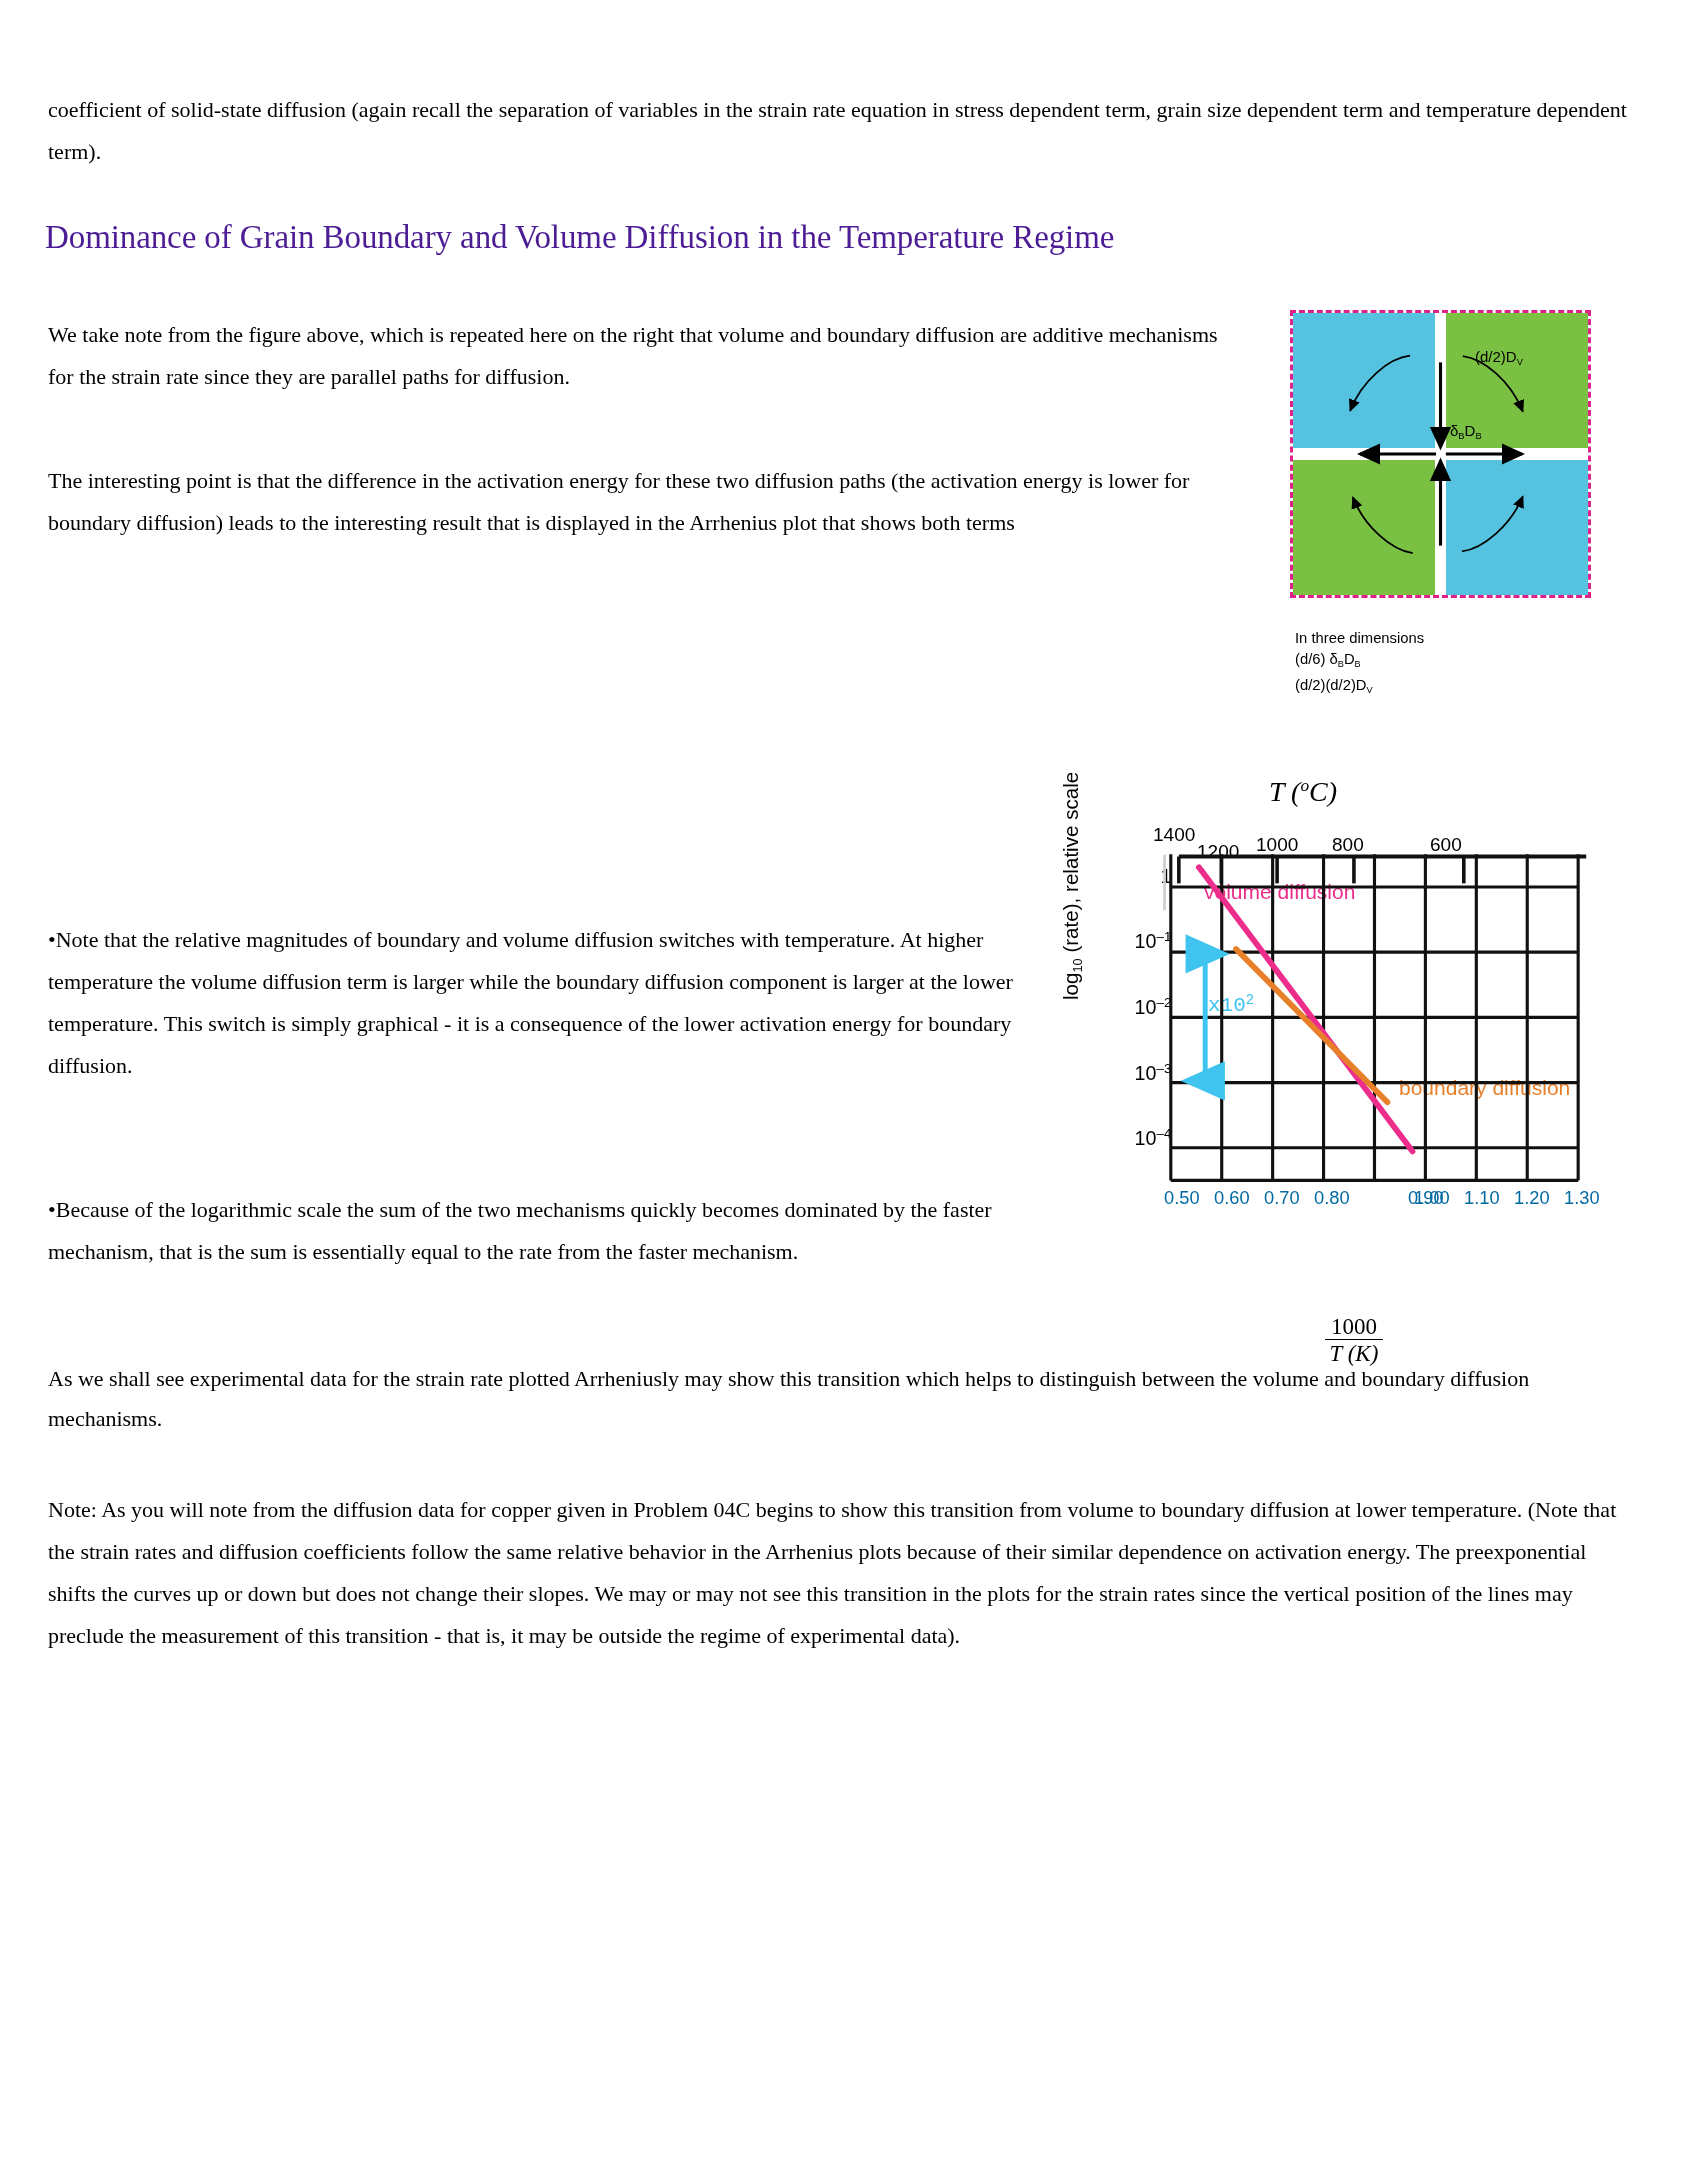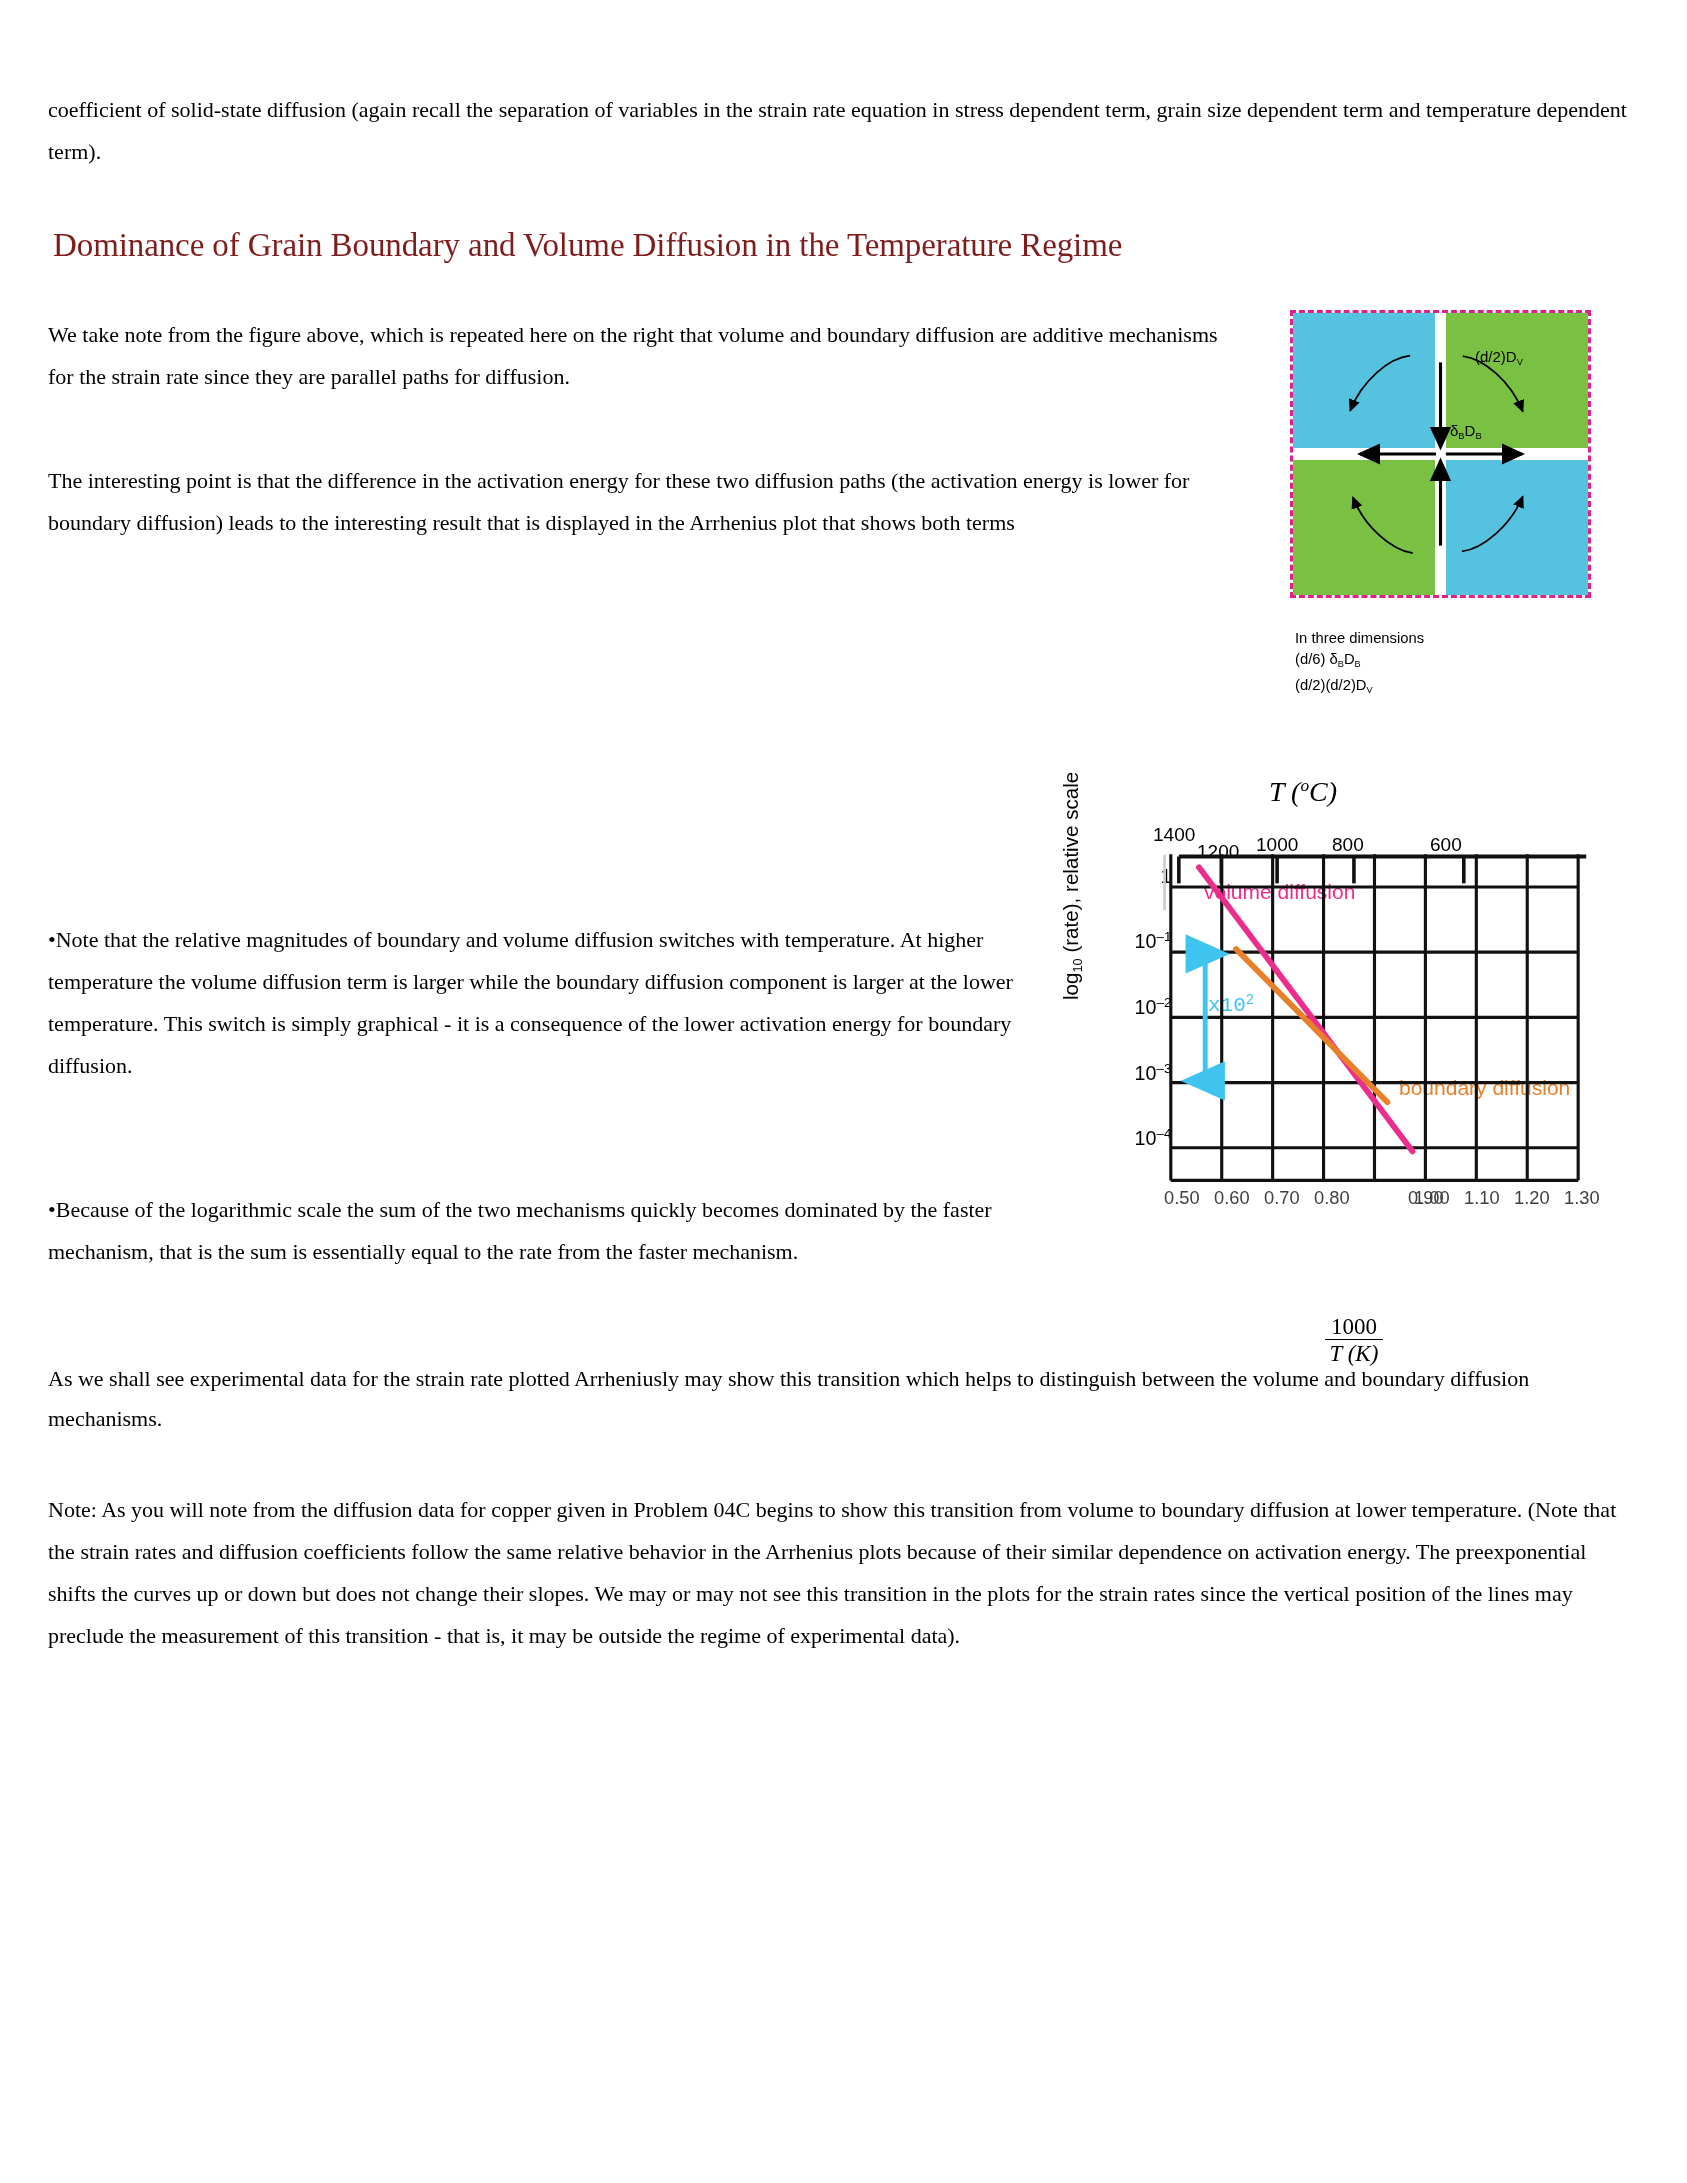--- a/index.html
+++ b/index.html
@@ -22,22 +22,22 @@
     text-align:left;
   }
   .p-abs{position:absolute;}
 
   h1.section-title{
     position:absolute;
     font-family:"Liberation Serif", serif;
     font-weight:400;
     font-size:33px;
     line-height:38px;
-    margin:8px;
-    color:#7f1d1d;
+    margin:0;
+    color:#4c1d95;
     letter-spacing:-0.1px;
   }
 
   .math-i{font-style:italic;}
   .sub{font-size:0.68em;vertical-align:-0.28em;font-style:italic;}
   .sup{font-size:0.68em;vertical-align:0.5em;}
 
   
   .grain-fig{position:absolute;left:1293px;top:313px;width:334px;height:282px;}
   .quad{position:absolute;}
@@ -67,21 +67,21 @@
     font-size:28px;color:#000;white-space:nowrap;
   }
   .chart-title .deg{font-size:0.62em;vertical-align:0.55em;font-style:italic;}
   .chart-svg{position:absolute;left:0;top:0;width:603px;height:581px;overflow:visible;}
   .tick-top{
     position:absolute;font-family:"Liberation Sans", sans-serif;
     font-size:19px;color:#000;white-space:nowrap;
   }
   .tick-x{
     position:absolute;font-family:"Liberation Sans", sans-serif;
-    font-size:18.3px;color:#404040;white-space:nowrap;
+    font-size:18.3px;color:#0369a1;white-space:nowrap;
   }
   .tick-y{
     position:absolute;font-family:"Liberation Sans", sans-serif;
     font-size:19.7px;color:#000;white-space:nowrap;text-align:right;
   }
   .tick-y .e{font-size:0.68em;vertical-align:0.52em;}
   .ylabel{
     position:absolute;left:-18px;top:224px;
     font-family:"Liberation Sans", sans-serif;font-size:20.6px;color:#000;
     transform:rotate(-90deg);transform-origin:0 0;white-space:nowrap;

